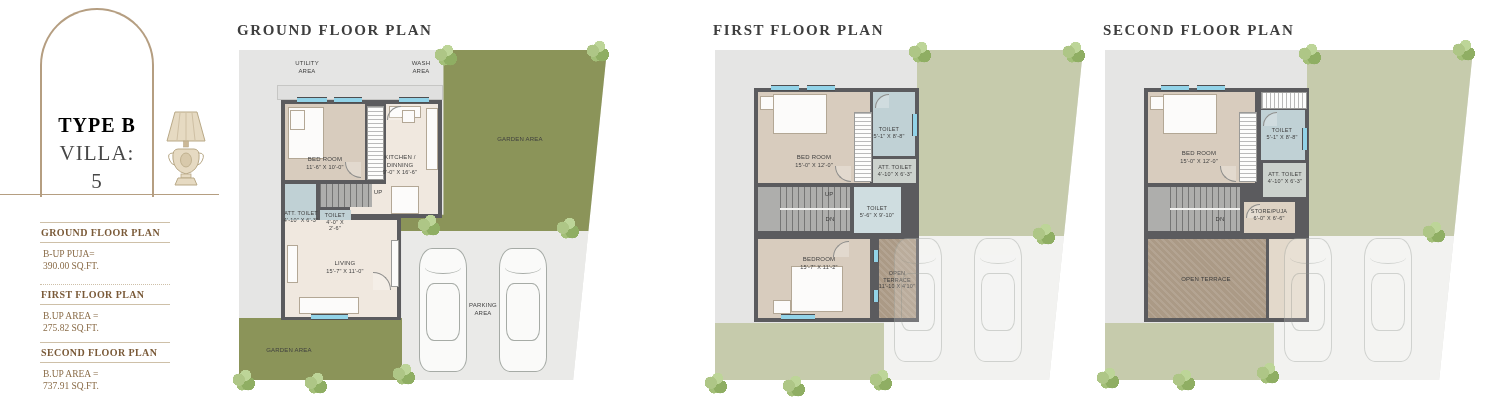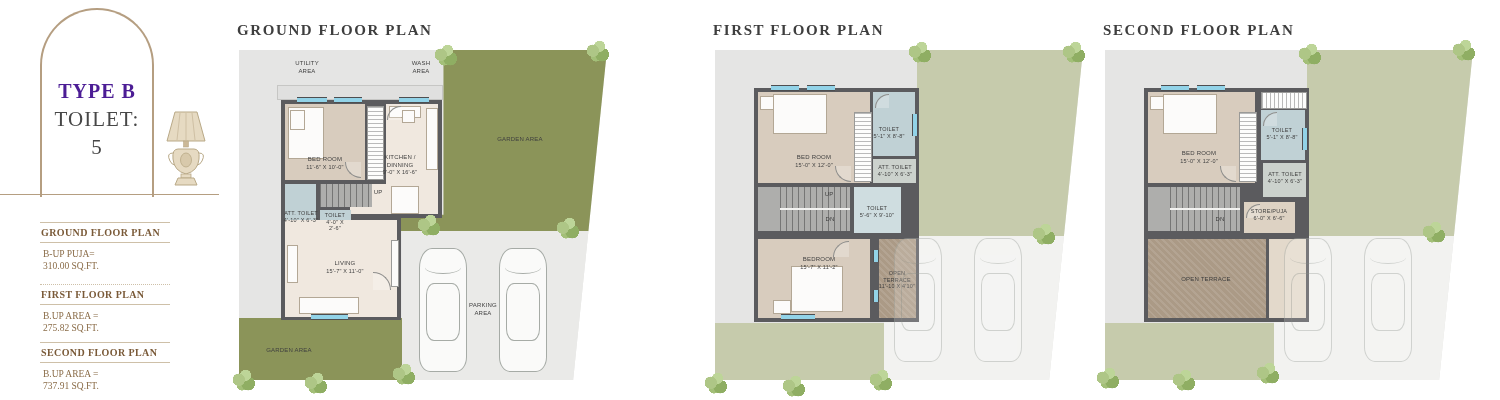--- a/index.html
+++ b/index.html
@@ -3,22 +3,22 @@
 <meta charset="utf-8">
 <style>
   html,body{margin:0;padding:0;background:#fff;}
   .canvas{position:relative;width:1500px;height:400px;background:#ffffff;overflow:hidden;
           font-family:"Liberation Sans",sans-serif;}
 
   
   .sidebar{position:absolute;left:0;top:0;width:236px;height:400px;}
   .arch{position:absolute;left:40px;top:8px;width:110px;height:187px;background:#fff;
         border:2px solid #b59e81;border-bottom:none;border-radius:58px 58px 0 0;text-align:center;}
-  .arch .type{margin-top:70px;font-family:"Liberation Serif",serif;font-weight:bold;
-              font-size:20px;letter-spacing:1px;color:#4c1d95;}
+  .arch .type{margin-top:104px;font-family:"Liberation Serif",serif;font-weight:bold;
+              font-size:20px;letter-spacing:1px;color:#000000;}
   .arch .villa{font-family:"Liberation Serif",serif;font-size:21px;color:#474747;
                margin-top:5px;letter-spacing:1px;line-height:23px;}
   .shelf{position:absolute;left:0;top:194px;width:219px;height:1px;background:#b59e81;}
   .lamp{position:absolute;left:158px;top:109px;}
   .spec{position:absolute;left:40px;width:130px;}
   .spec .s-title{border-top:1px solid #cec0a8;border-bottom:1px solid #cec0a8;
                  padding:4px 0 4px 1px;font-family:"Liberation Serif",serif;font-weight:bold;
                  font-size:10px;letter-spacing:.4px;color:#7a5a38;}
   .spec.dotted .s-title{border-top-style:dotted;}
   .spec .s-area{padding:5px 0 0 3px;font-family:"Liberation Serif",serif;font-size:9.5px;
@@ -71,40 +71,40 @@
   .car.ghost{opacity:.45;background:rgba(255,255,255,.4);}
 </style>
 </head>
 <body>
 
 <div class="canvas">
 
   <aside class="sidebar">
     <div class="arch">
       <div class="type">TYPE B</div>
-      <div class="villa">TOILET:</div>
+      <div class="villa">VILLA:</div>
       <div class="villa">5</div>
     </div>
     <svg class="lamp" width="56" height="86" viewBox="0 0 56 86">
       <path d="M17 3 L39 3 L47 32 L9 32 Z" fill="#e6dac2" stroke="#b9a987" stroke-width="1"></path>
       <path d="M22 4 L19 31 M28 4 L28 31 M34 4 L37 31" stroke="#cfc0a4" stroke-width="1" fill="none"></path>
       <rect x="25.5" y="32" width="5" height="6" fill="#cbb897" stroke="#b9a987" stroke-width=".6"></rect>
       <path d="M20 40 Q14 40 15 50 Q16 62 28 65 Q40 62 41 50 Q42 40 36 40 Z" fill="#e6dac2" stroke="#b9a987" stroke-width="1"></path>
       <path d="M15 44 Q8 44 12 52 Q14 56 17 56 M41 44 Q48 44 44 52 Q42 56 39 56" fill="none" stroke="#b9a987" stroke-width="1"></path>
       <ellipse cx="28" cy="51" rx="5.5" ry="7" fill="#d8c9ab" stroke="#b9a987" stroke-width=".8"></ellipse>
       <rect x="23" y="65" width="10" height="4" fill="#e6dac2" stroke="#b9a987" stroke-width=".8"></rect>
       <path d="M20 69 L36 69 L39 76 L17 76 Z" fill="#e6dac2" stroke="#b9a987" stroke-width="1"></path>
     </svg>
     <div class="shelf"></div>
 
     <div class="spec" style="top:222px">
       <div class="s-title">GROUND FLOOR PLAN</div>
       <div class="s-area">
         <div>B-UP PUJA=</div>
-        <div>310.00 SQ.FT.</div>
+        <div>390.00 SQ.FT.</div>
       </div>
     </div>
     <div class="spec dotted" style="top:284px">
       <div class="s-title">FIRST FLOOR PLAN</div>
       <div class="s-area">
         <div>B.UP AREA =</div>
         <div>275.82 SQ.FT.</div>
       </div>
     </div>
     <div class="spec" style="top:342px">

